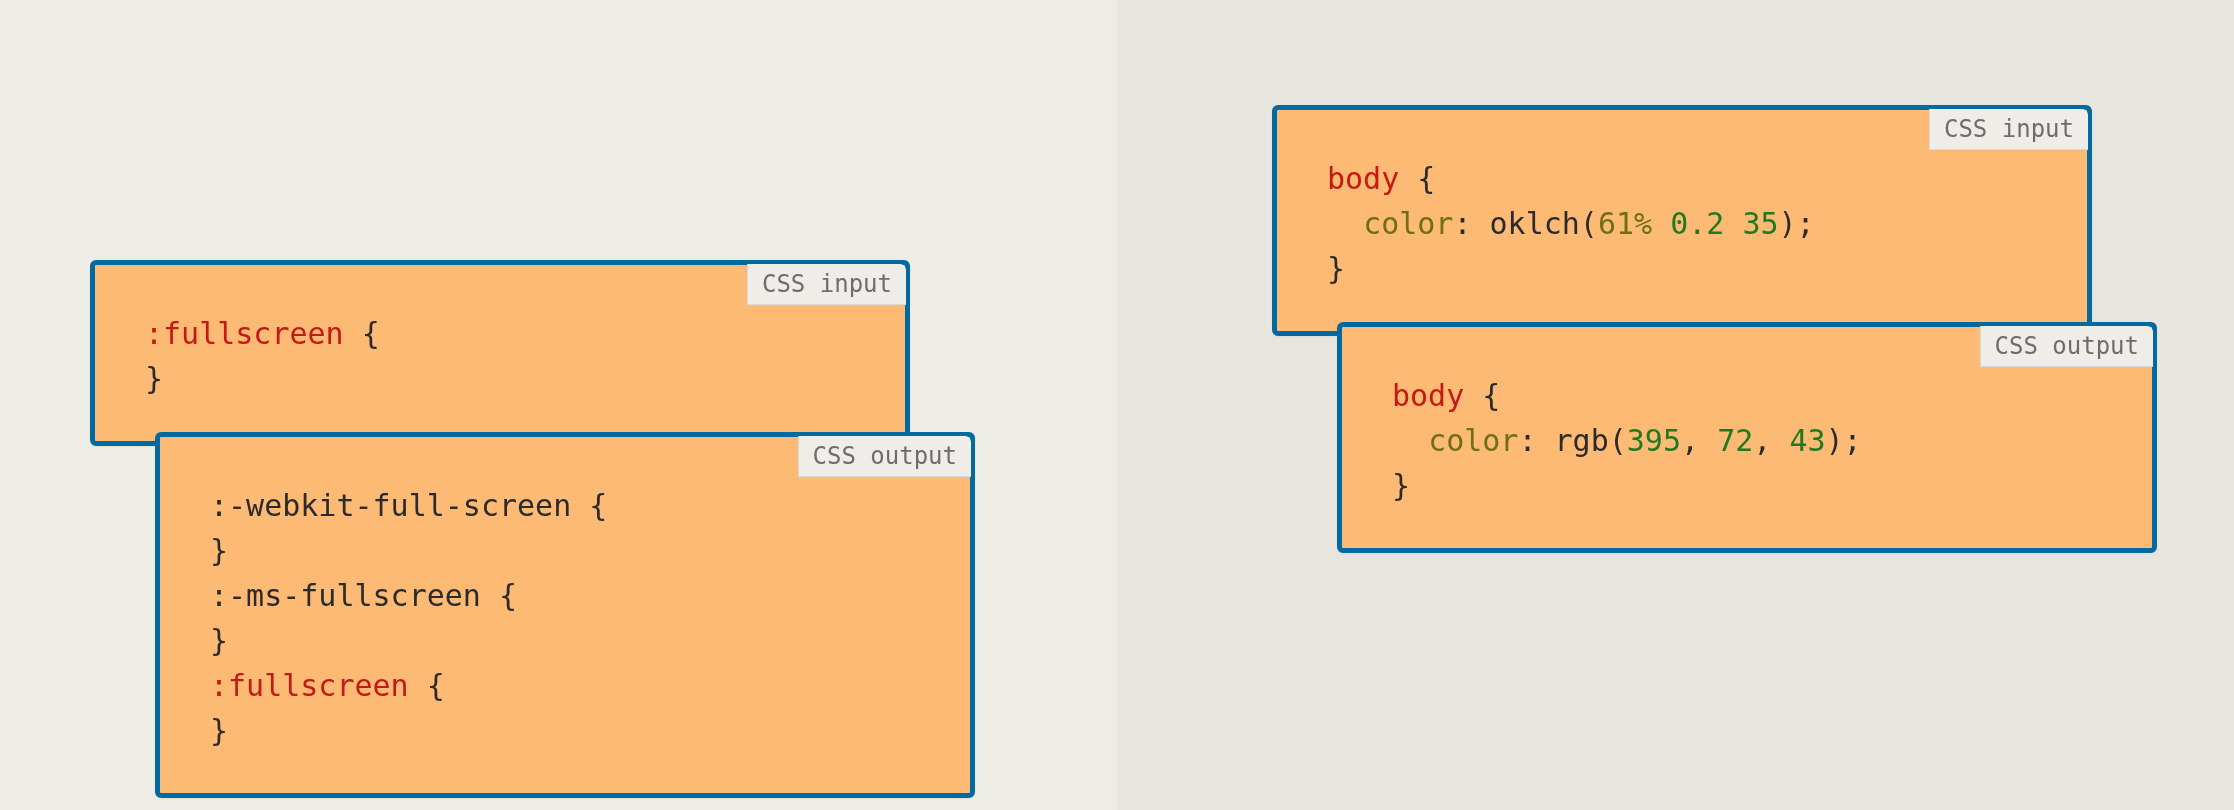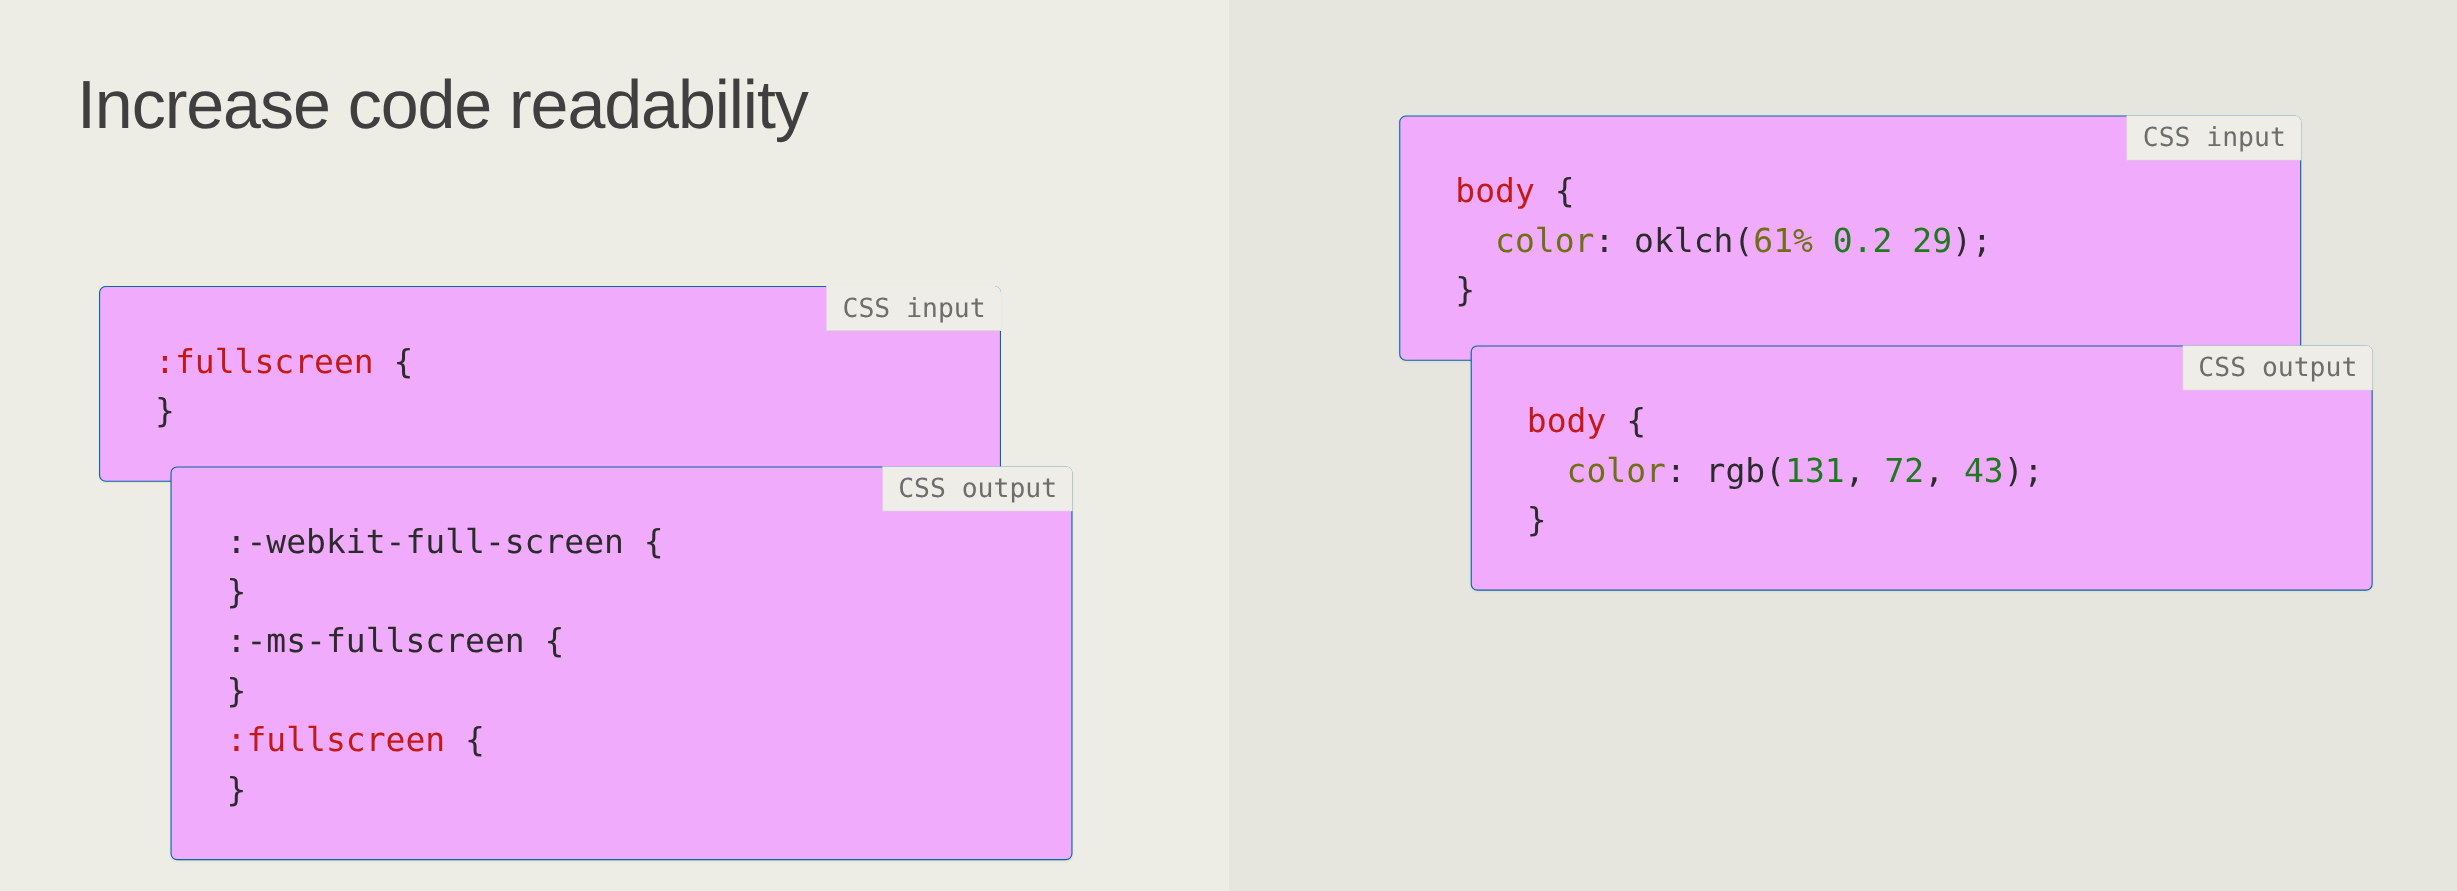--- a/index.html
+++ b/index.html
@@ -49,22 +49,22 @@
   .panel.left .code-area {
     left: 90px;
     top: 260px;
   }
   .panel.right .code-area {
     left: 155px;
     top: 105px;
   }
 
   .code-box {
-    background: #f0abfc;
-    border: 1px solid #0369a1;
+    background: #fdba74;
+    border: 5px solid #0369a1;
     border-radius: 6px;
     box-shadow: 0 1px 2px rgba(0,0,0,.05);
     position: relative;
     box-sizing: border-box;
   }
   .code-box.input  { z-index: 1; }
   .code-box.output { z-index: 2; }
 
   .panel.left .code-box.input  { width: 820px; padding: 30px 34px 24px 34px; }
   .panel.left .code-box.output { width: 820px; padding: 30px 34px 24px 34px; margin-left: 65px; margin-top: -14px; }
@@ -96,21 +96,20 @@
   }
   .sel   { color: #c41a16; }
   .prop  { color: #6f6f13; }
   .pct   { color: #6f6f13; }
   .numg  { color: #1f7a1f; }
 </style>
 </head>
 <body>
 
 <div class="panel left">
-  <div class="heading">Increase code readability</div>
   <div class="code-area">
     <div class="code-box input">
       <div class="badge">CSS input</div>
       <pre class="code"><span class="sel">:fullscreen</span> {
 }</pre>
     </div>
     <div class="code-box output">
       <div class="badge">CSS output</div>
       <pre class="code">:-webkit-full-screen {
 }
@@ -120,23 +119,23 @@
 }</pre>
     </div>
   </div>
 </div>
 
 <div class="panel right">
   <div class="code-area">
     <div class="code-box input">
       <div class="badge">CSS input</div>
       <pre class="code"><span class="sel">body</span> {
-  <span class="prop">color</span>: oklch(<span class="pct">61%</span> <span class="numg">0.2</span> <span class="numg">29</span>);
+  <span class="prop">color</span>: oklch(<span class="pct">61%</span> <span class="numg">0.2</span> <span class="numg">35</span>);
 }</pre>
     </div>
     <div class="code-box output">
       <div class="badge">CSS output</div>
       <pre class="code"><span class="sel">body</span> {
-  <span class="prop">color</span>: rgb(<span class="numg">131</span>, <span class="numg">72</span>, <span class="numg">43</span>);
+  <span class="prop">color</span>: rgb(<span class="numg">395</span>, <span class="numg">72</span>, <span class="numg">43</span>);
 }</pre>
     </div>
   </div>
 </div>
 
 </body></html>

